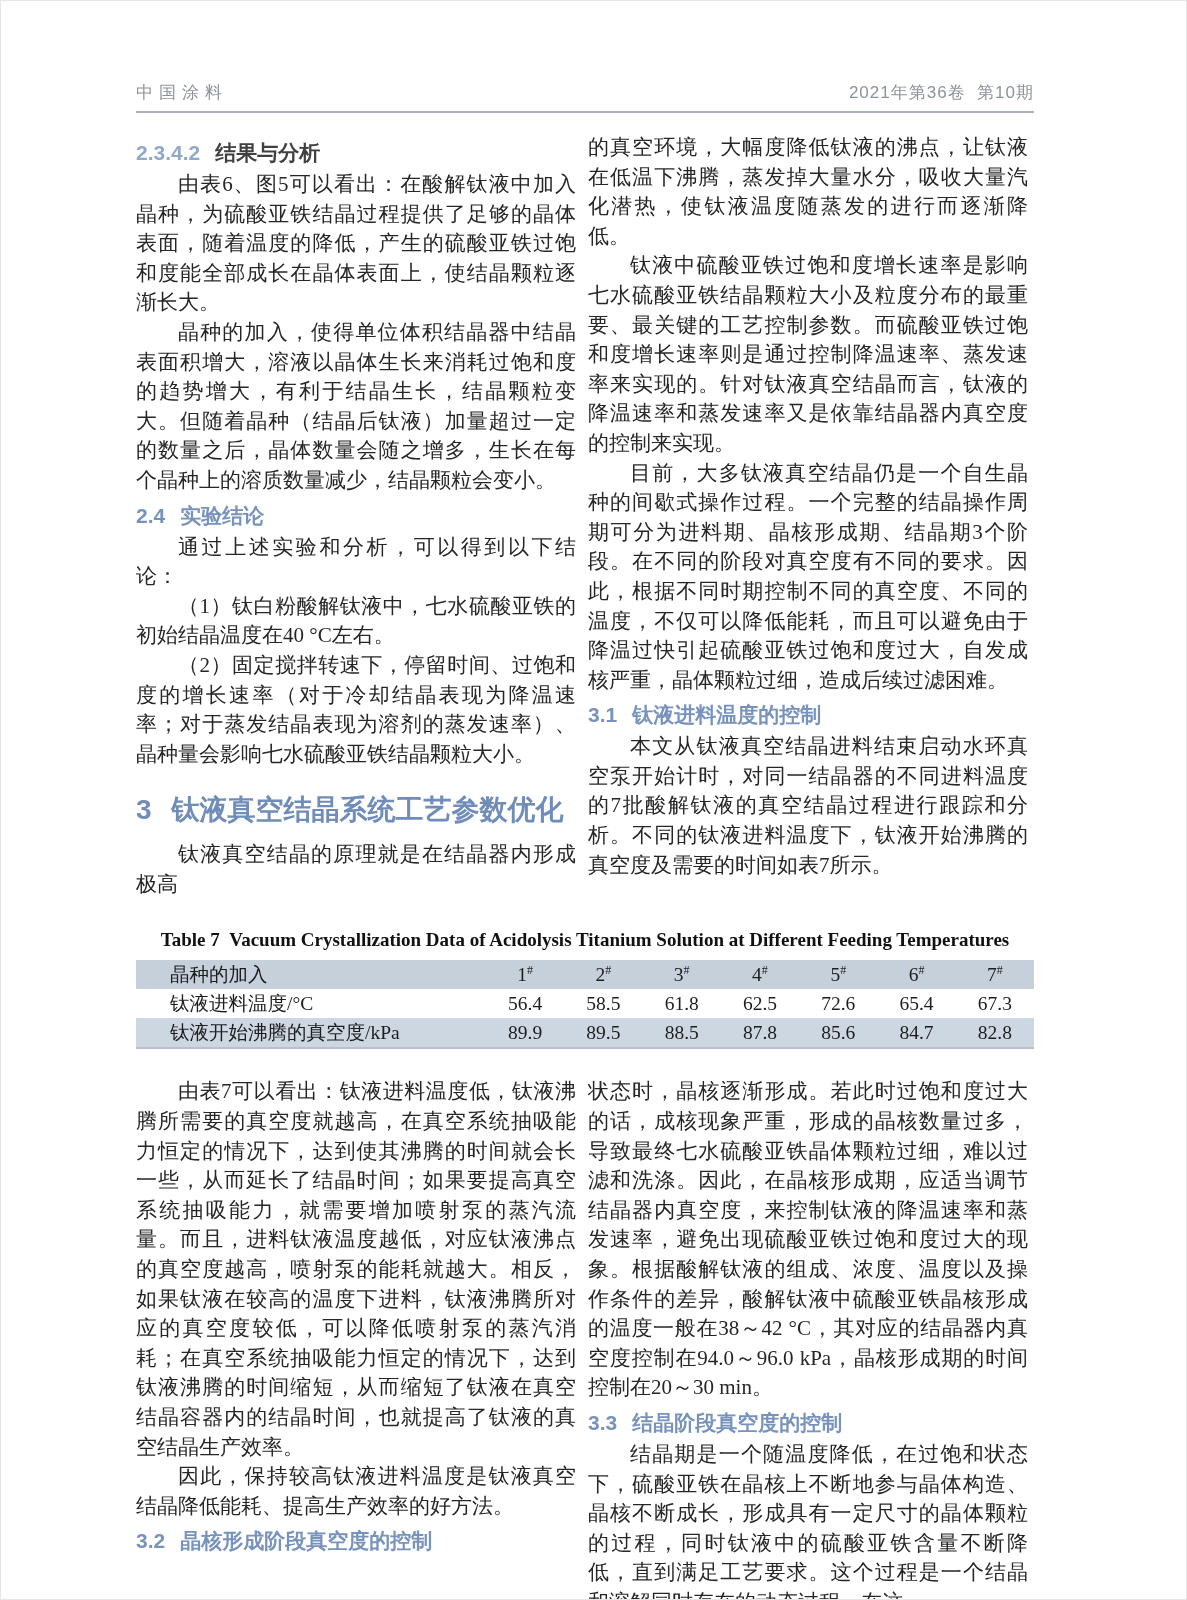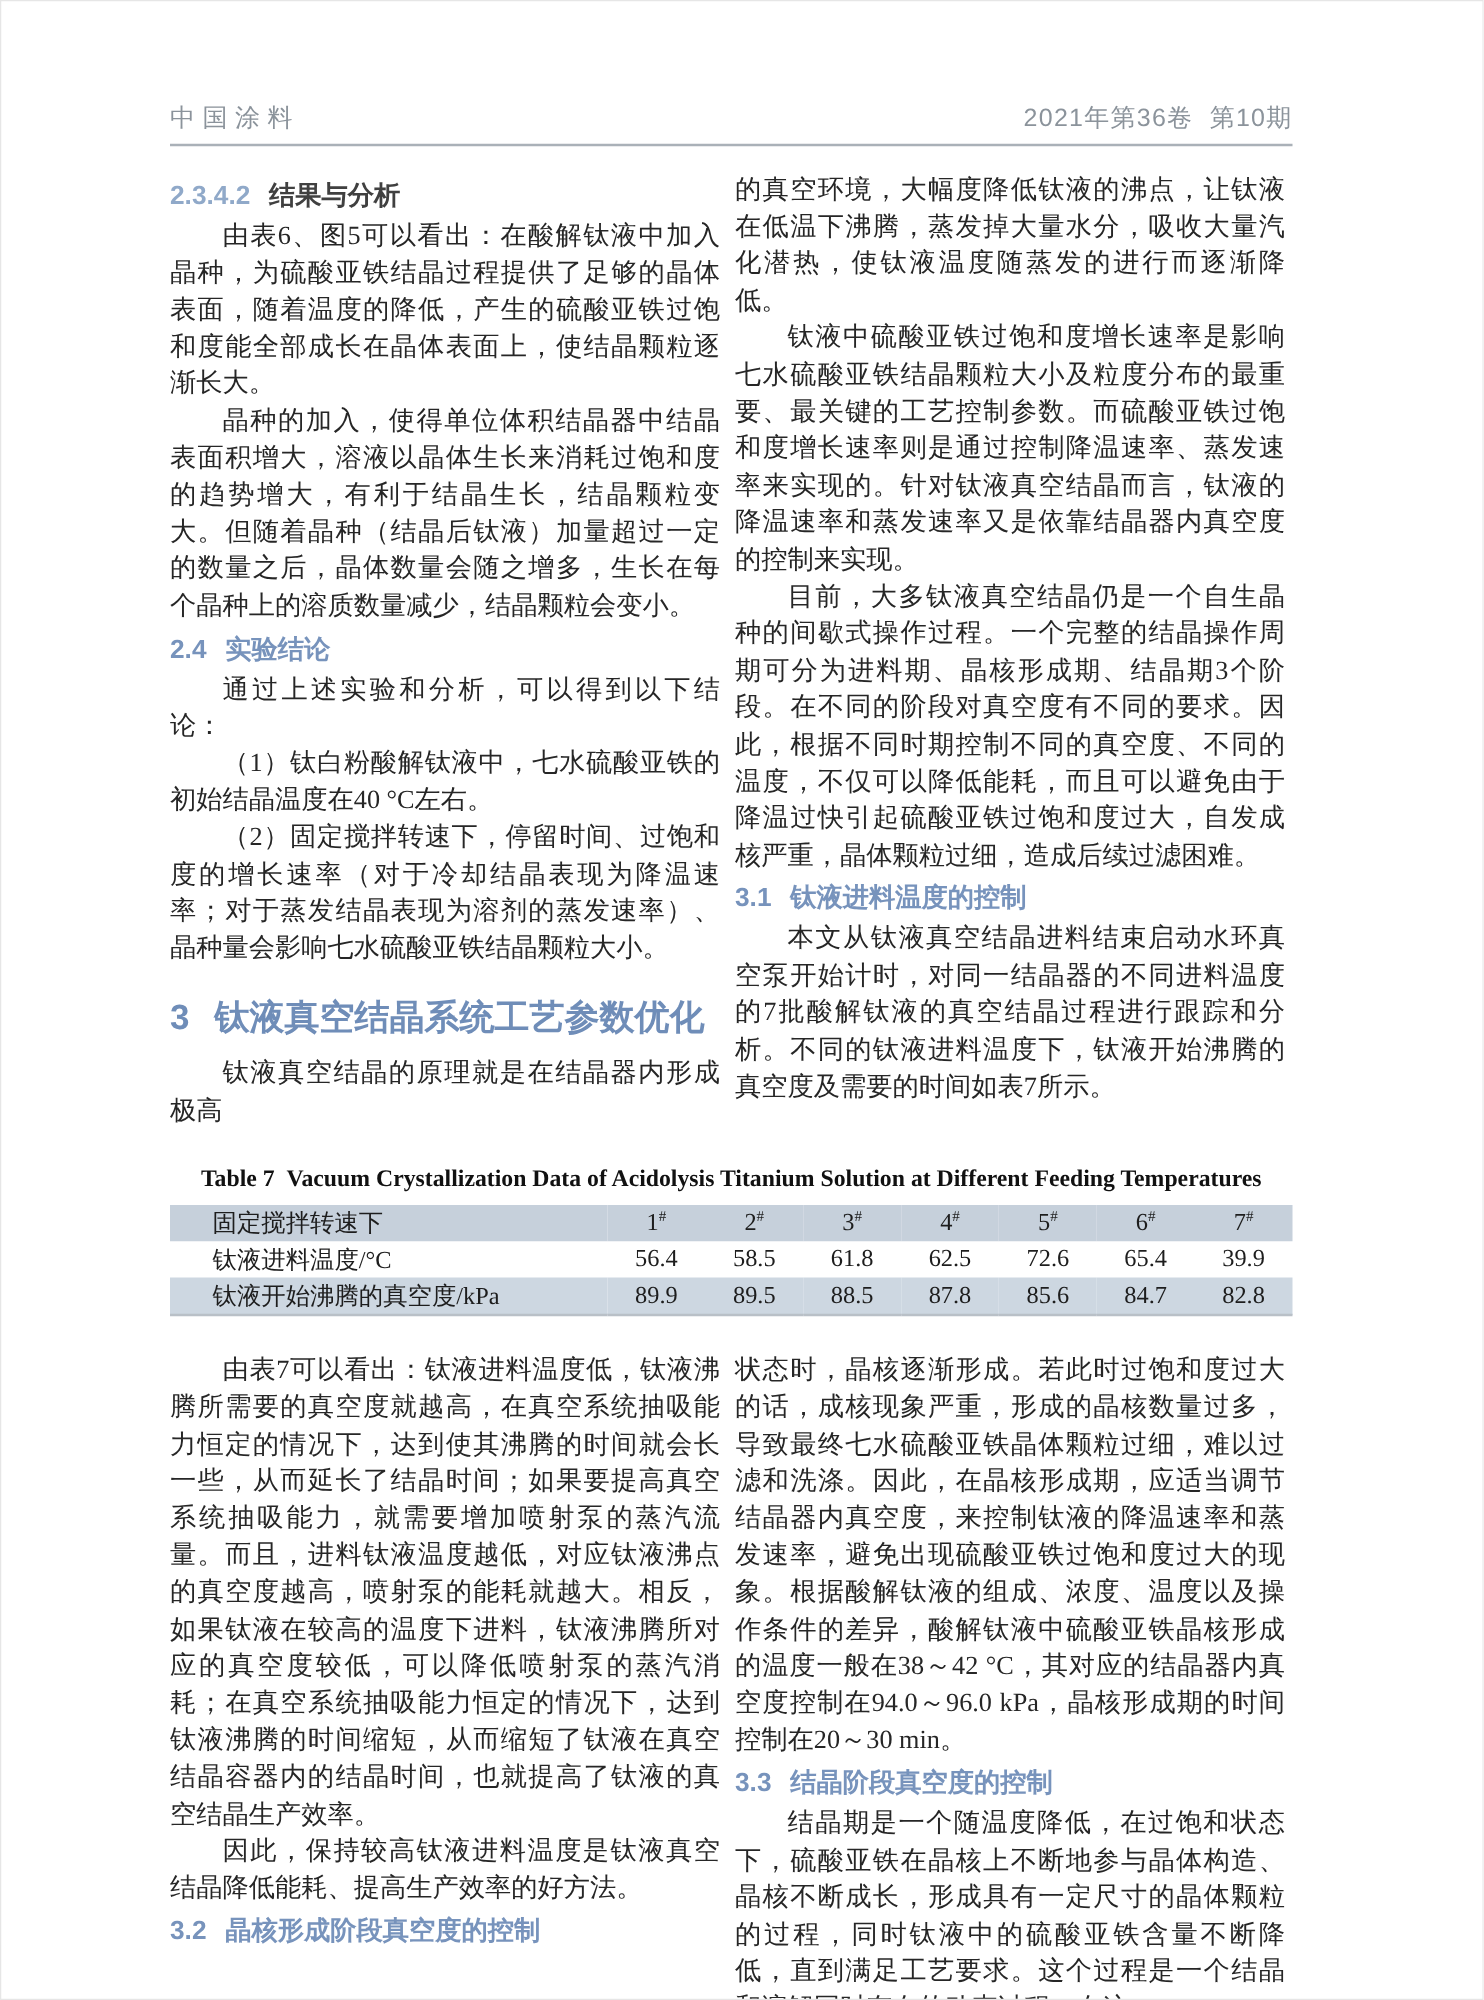--- a/index.html
+++ b/index.html
@@ -9,21 +9,21 @@
     padding:0 152px 0 135px;
     display:flex; flex-direction:column; overflow:hidden;
     background:#ffffff; border:1px solid #e6e6e6;
     font-family:"Liberation Serif","DejaVu Serif",serif;
     color:#262626;
   }
   
   .page-header {
     margin-top:80px; display:flex; justify-content:space-between; align-items:flex-end;
     padding-bottom:7px; border-bottom:2px solid #aab1b8;
-    color:#8b939b; font-size:20px;
+    color:#8b939b; font-size:17px;
     font-family:"Liberation Sans","DejaVu Sans",sans-serif;
   }
   .journal-name { letter-spacing:6px; }
   .issue-info { letter-spacing:1px; }
   
   .cols { display:flex; gap:12px; }
   .cols.top { margin-top:20px; }
   .cols.bottom { margin-top:28px; }
   .col { width:440px; font-size:21px; line-height:29.6px; text-align:justify; }
   .col p { margin:0; text-indent:2em; }
@@ -100,40 +100,40 @@
       </div>
       <p>本文从钛液真空结晶进料结束启动水环真空泵开始计时，对同一结晶器的不同进料温度的7批酸解钛液的真空结晶过程进行跟踪和分析。不同的钛液进料温度下，钛液开始沸腾的真空度及需要的时间如表7所示。</p>
     </div>
   </div>
 
   <div class="table-block">
     <div class="cap-en">Table 7&nbsp;&nbsp;Vacuum Crystallization Data of Acidolysis Titanium Solution at Different Feeding Temperatures</div>
     <table class="data">
       <thead>
         <tr class="shade-a">
-          <th class="lbl">固定搅拌转速下</th>
+          <th class="lbl">晶种的加入</th>
           <th><span>1</span><sup>#</sup></th>
           <th><span>2</span><sup>#</sup></th>
           <th><span>3</span><sup>#</sup></th>
           <th><span>4</span><sup>#</sup></th>
           <th><span>5</span><sup>#</sup></th>
           <th><span>6</span><sup>#</sup></th>
           <th><span>7</span><sup>#</sup></th>
         </tr>
       </thead>
       <tbody>
         <tr>
           <td class="lbl">钛液进料温度/°C</td>
           <td>56.4</td>
           <td>58.5</td>
           <td>61.8</td>
           <td>62.5</td>
           <td>72.6</td>
           <td>65.4</td>
-          <td>39.9</td>
+          <td>67.3</td>
         </tr>
         <tr class="shade-b">
           <td class="lbl">钛液开始沸腾的真空度/kPa</td>
           <td>89.9</td>
           <td>89.5</td>
           <td>88.5</td>
           <td>87.8</td>
           <td>85.6</td>
           <td>84.7</td>
           <td>82.8</td>

